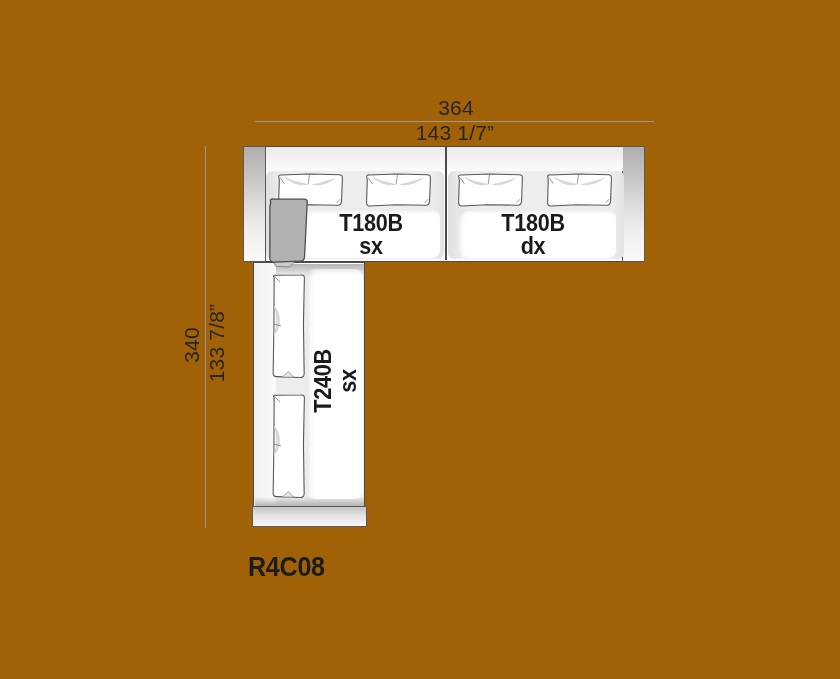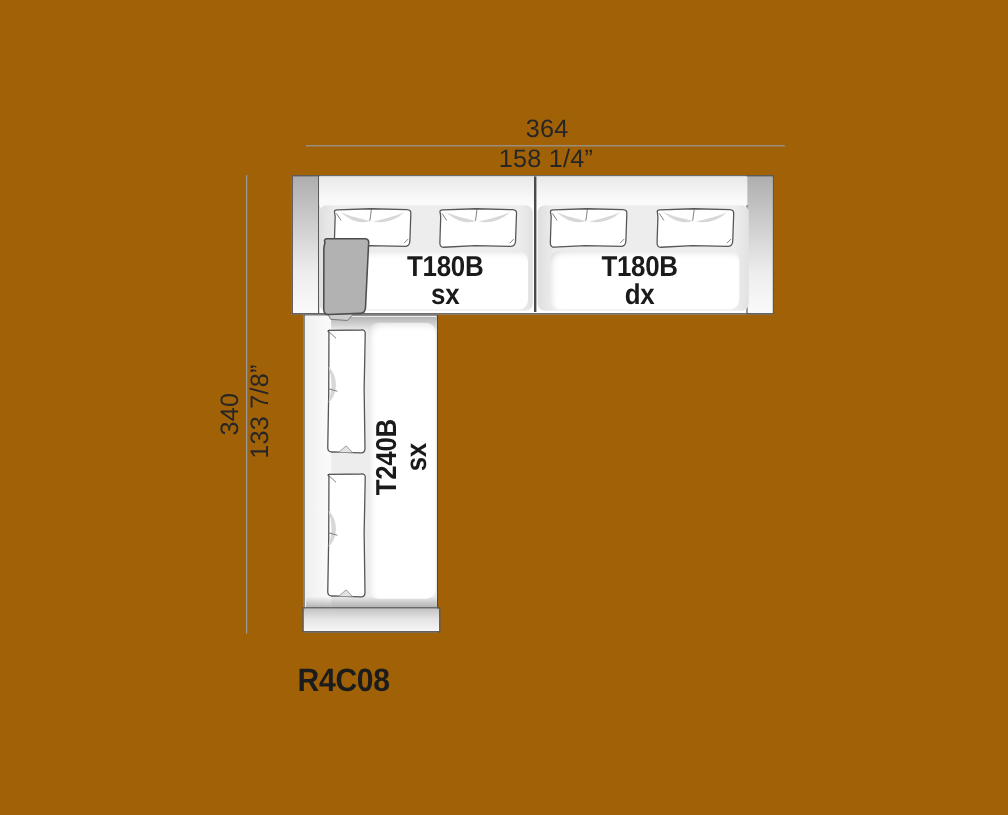--- a/index.html
+++ b/index.html
@@ -57,21 +57,21 @@
   }
   svg{display:block;}
 </style>
 </head>
 <body>
 
 <div class="canvas">
 
   <div class="abs dim-label" style="left:406px;top:97px;width:100px;">364</div>
   <div class="abs dim-line" style="left:255px;top:121px;width:399px;height:1px;"></div>
-  <div class="abs dim-label" style="left:405px;top:122px;width:100px;">158 1/4”</div>
+  <div class="abs dim-label" style="left:405px;top:122px;width:100px;">143 1/7”</div>
 
   <div class="abs dim-label rot" style="left:162px;top:334px;width:60px;">340</div>
   <div class="abs dim-line" style="left:205px;top:146px;width:1px;height:382px;"></div>
   <div class="abs dim-label rot" style="left:167px;top:332px;width:100px;">133 7/8”</div>
 
   <div class="abs sofa" style="left:243px;top:146px;width:402px;height:116px;">
 
     <div class="abs armrest" style="left:-1px;top:-1px;width:23px;height:116px;"></div>
     <div class="abs armrest" style="left:378px;top:-1px;width:23px;height:116px;"></div>
     <div class="abs backrest-h" style="left:22px;top:0;width:357px;height:24px;"></div>

